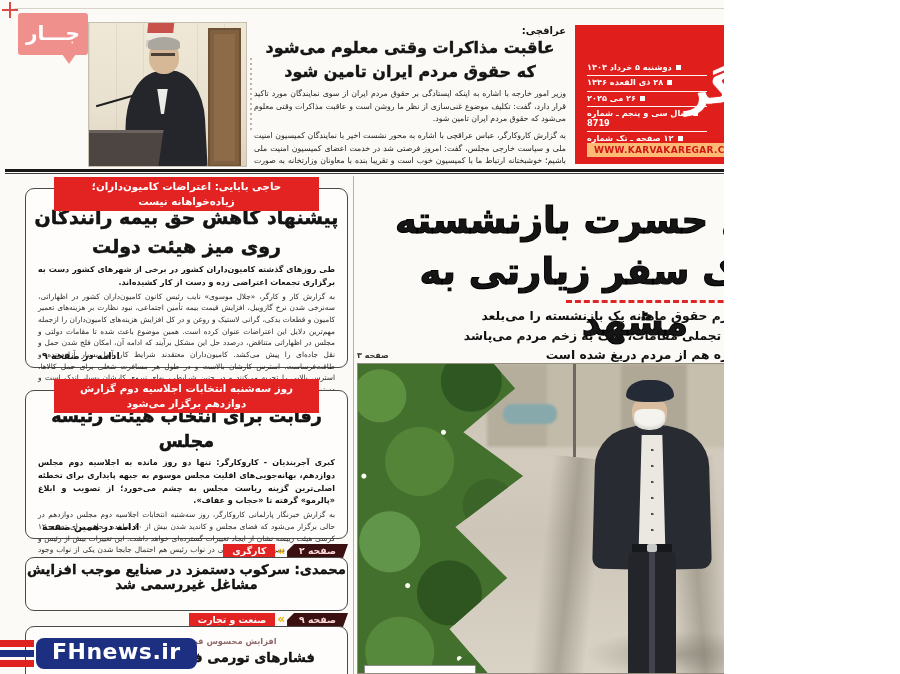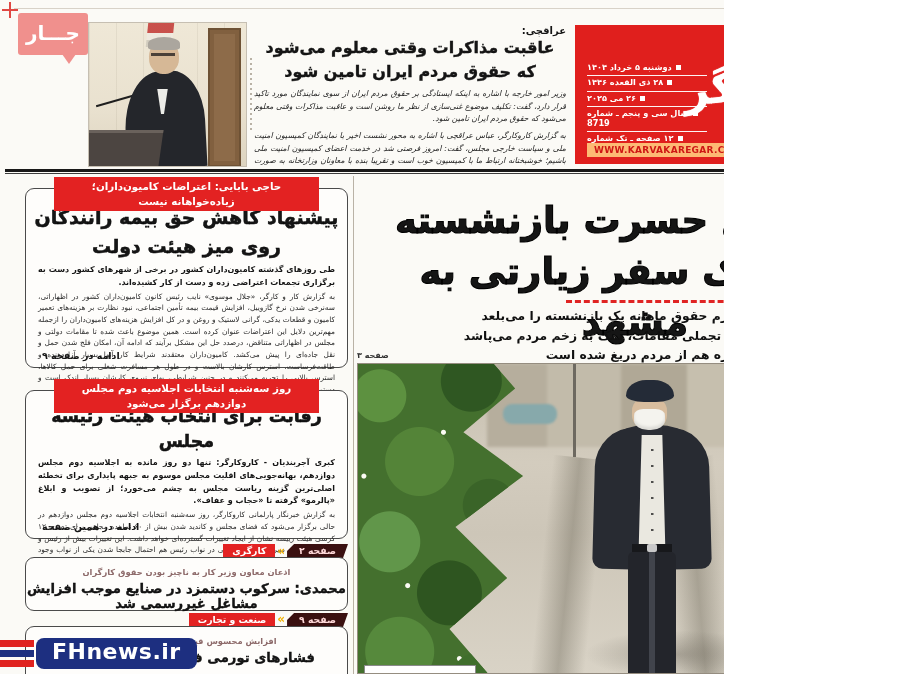--- a/index.html
+++ b/index.html
@@ -38,21 +38,21 @@
   #araghchi-photo .podium{position:absolute;left:-4px;bottom:0;width:76px;height:36px;background:#4c4541;
     border-top:3px solid #6a625c;transform:skewX(-8deg);}
   #araghchi-photo .mic{position:absolute;left:6px;top:74px;width:60px;height:2px;background:#1f1f1f;transform:rotate(-16deg);}
   #araghchi-photo .mic::before{content:"";position:absolute;right:-4px;top:-3px;width:7px;height:7px;background:#111;border-radius:50%;}
   #photo-credit-strip{left:250px;top:58px;width:2px;height:72px;
     background:repeating-linear-gradient(180deg,#b9b2a6 0 2px,transparent 2px 5px);}
   
   #top-article{left:254px;top:25px;width:312px;height:143px;direction:rtl;overflow:hidden;}
   #top-article .kicker{font-size:10px;font-weight:bold;text-align:right;}
   #top-article .hline{font-size:16px;font-weight:bold;text-align:center;line-height:1.5;-webkit-text-stroke:.35px #111;}
-  #top-article .body{font-size:7.8px;line-height:1.62;text-align:justify;margin-top:4px;color:#1d1d1d;font-style:italic;}
+  #top-article .body{font-size:7.8px;line-height:1.62;text-align:justify;margin-top:4px;color:#1d1d1d;}
   
   #masthead{left:575px;top:25px;width:322px;height:139px;background:#e01f1d;color:#fff;}
   #masthead .tagline{position:absolute;right:14px;top:8px;font-size:13px;font-weight:bold;font-style:italic;
     transform:rotate(-7deg);}
   #masthead .nameplate{position:absolute;right:2px;top:30px;width:212px;text-align:center;font-size:43px;font-weight:bold;
     transform:rotate(-6deg) skewX(-4deg);text-shadow:0 0 1px #fff;}
   #masthead .dates{position:absolute;left:12px;top:36px;width:120px;direction:rtl;}
   #masthead .date-item{font-size:8.2px;font-weight:bold;text-align:left;padding:2px 0 2.5px;
     border-bottom:1px solid rgba(255,255,255,.95);line-height:1.2;}
   #masthead .date-item .sq{display:inline-block;width:5px;height:5px;background:#fff;margin-left:4px;}
@@ -269,35 +269,34 @@
   <div class="art-box" id="art1">
     <div class="kbar">حاجی بابایی: اعتراضات کامیون‌داران؛ زیاده‌خواهانه نیست</div>
     <div class="hl">پیشنهاد کاهش حق بیمه رانندگان</div>
     <div class="hl" style="margin-top:0;">روی میز هیئت دولت</div>
     <div class="lead">طی روزهای گذشته کامیون‌داران کشور در برخی از شهرهای کشور دست به برگزاری تجمعات اعتراضی زده و دست از کار کشیده‌اند.</div>
     <div class="body">به گزارش کار و کارگر، «جلال موسوی» نایب رئیس کانون کامیون‌داران کشور در اظهاراتی، سه‌نرخی شدن نرخ گازوییل، افزایش قیمت بیمه تأمین اجتماعی، نبود نظارت بر هزینه‌های تعمیر کامیون و قطعات یدکی، گرانی لاستیک و روغن و در کل افزایش هزینه‌های کامیون‌داران را ازجمله مهم‌ترین دلایل این اعتراضات عنوان کرده است. همین موضوع باعث شده تا مقامات دولتی و مجلس در اظهاراتی متناقض، درصدد حل این مشکل برآیند که ادامه آن، امکان فلج شدن حمل و نقل جاده‌ای را پیش می‌کشد. کامیون‌داران معتقدند شرایط کار آنها بسیار آزاردهنده و طاقت‌فرساست. استرس کارشان بالاست و در طول هر مسافرت شغلی برای حمل کالاها، استرس بالایی را تجربه می‌کنند و در چنین شرایطی، بهای نیروی کارشان بسیار اندک است و دستمزدهای پرداختی راضی‌کننده نیست.</div>
     <div class="cont">ادامه در صفحه ۹</div>
   </div>
 
   <div class="art-box" id="art2">
-    <div class="kbar">روز سه‌شنبه انتخابات اجلاسیه دوم مجلس دوازدهم برگزار می‌شود</div>
+    <div class="kbar">روز سه‌شنبه انتخابات اجلاسیه دوم گزارش دوازدهم برگزار می‌شود</div>
     <div class="hl">رقابت برای انتخاب هیئت رئیسه مجلس</div>
     <div class="lead">کبری آجربندیان - کاروکارگر: تنها دو روز مانده به اجلاسیه دوم مجلس دوازدهم، بهانه‌جویی‌های اقلیت مجلس موسوم به جبهه پایداری برای تخطئه اصلی‌ترین گزینه ریاست مجلس به چشم می‌خورد؛ از تصویب و ابلاغ «پالرمو» گرفته تا «حجاب و عفاف».</div>
     <div class="body">به گزارش خبرنگار پارلمانی کاروکارگر، روز سه‌شنبه انتخابات اجلاسیه دوم مجلس دوازدهم در حالی برگزار می‌شود که فضای مجلس و کاندید شدن بیش از ۶۰ نماینده مجلس برای تصدی ۱۲ کرسی هیئت رییسه نشان از ایجاد تغییرات گسترده‌ای خواهد داشت. این تغییرات بیش از رئیس و نواب او، متوجه دبیران خواهد بود ولی در نواب رئیس هم احتمال جابجا شدن یکی از نواب وجود دارد. با این همه بررسی‌های کاروکارگر نشان می‌دهد که قالیباف همچنان بخت اول ریاست مجلس است و البته برخی نگرش‌ها، نگاهی راهبردی به چالش‌های پیش رو دارند و به‌دنبال ایجاد تعادل بین خواسته‌های مختلف در فضای سیاسی کشور هستند.</div>
     <div class="cont">ادامه در همین صفحه</div>
   </div>
 
   <div class="teaser-label" id="teaser-label-1">
     <span class="sec-red">کارگری</span>
     <span class="chev"></span>
     <span class="page-dark">صفحه ۲</span>
   </div>
 
   <div class="teaser-box" id="teaser1-box">
-    <div class="kick">اذعان معاون وزیر کار به ناچیز بودن حقوق کارگران</div>
     <div class="head">محمدی: سرکوب دستمزد در صنایع موجب افزایش مشاغل غیررسمی شد</div>
   </div>
 
   <div class="teaser-label" id="teaser-label-2">
     <span class="sec-red">صنعت و تجارت</span>
     <span class="chev"></span>
     <span class="page-dark">صفحه ۹</span>
   </div>
 
   <div class="teaser-box" id="teaser2-box">

